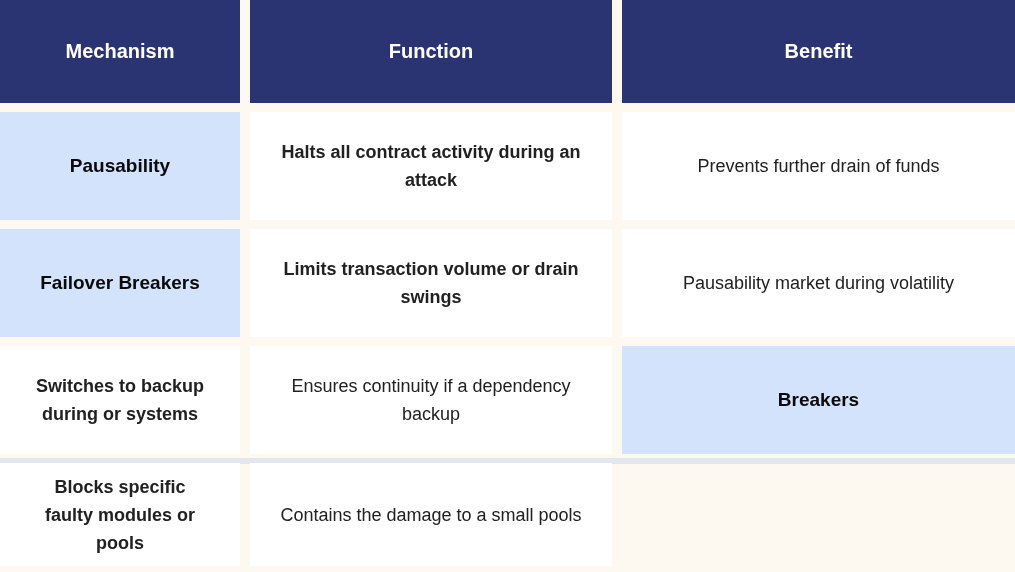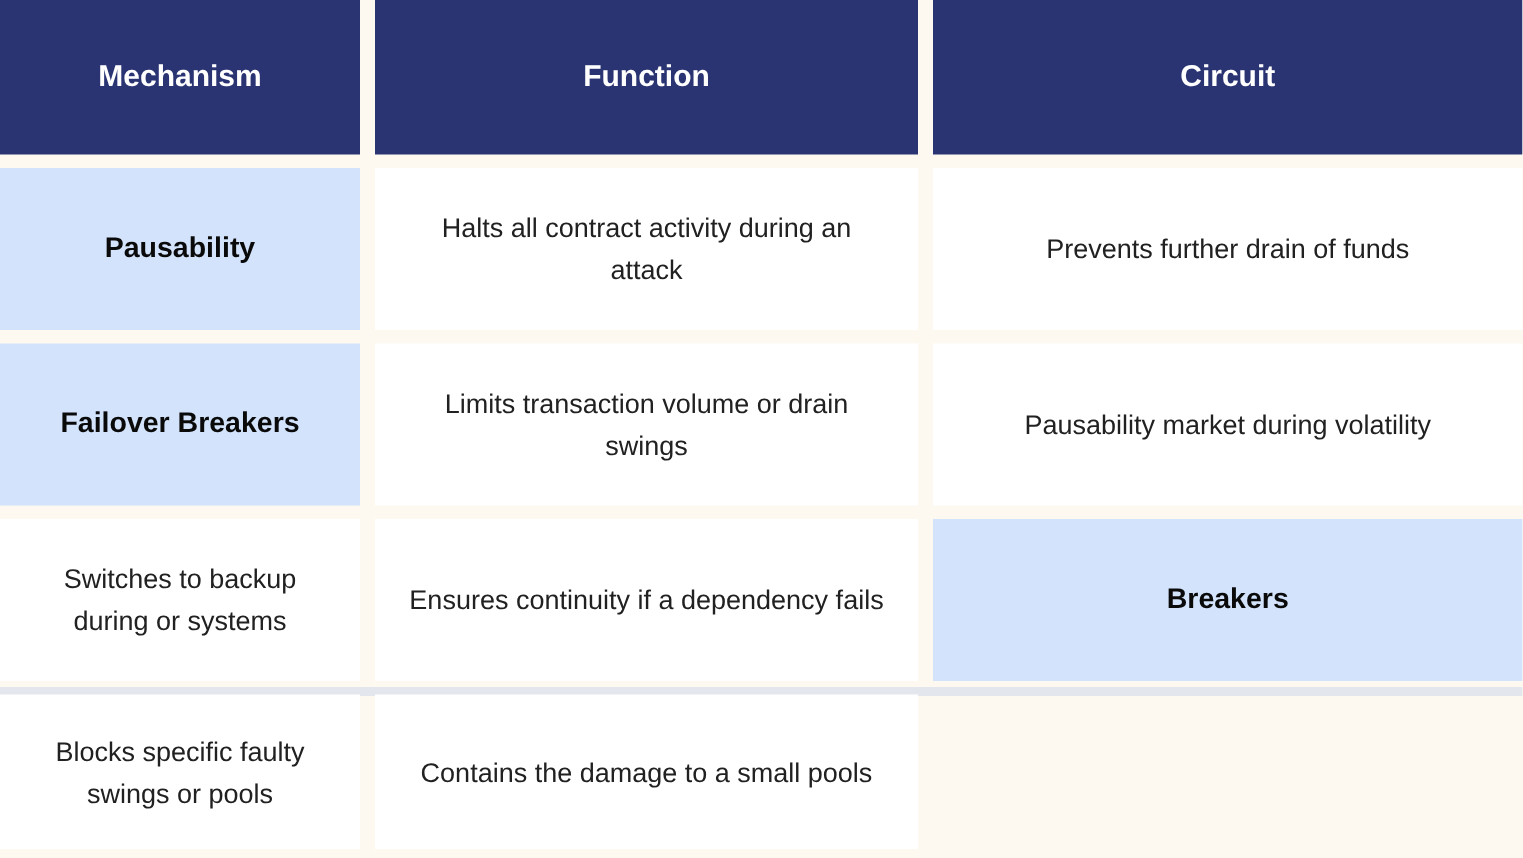--- a/index.html
+++ b/index.html
@@ -42,49 +42,50 @@
     font-weight: bold;
   }
   .body-cell {
     background: #ffffff;
     color: #212121;
     font-size: 18px;
     line-height: 28px;
   }
   .function-cell {
     padding: 0 30px;
+    font-weight: bold;
   }
   .benefit-cell {
     padding: 10px 14px;
   }
   .bottom-strip {
     width: 1015px;
     height: 6px;
     background: #e3e6ec;
   }
 </style>
 </head>
 <body>
 
 <div class="table-grid">
 
   <div class="cell header-cell">Mechanism</div>
   <div class="cell header-cell">Function</div>
-  <div class="cell header-cell">Circuit</div>
+  <div class="cell header-cell">Benefit</div>
 
   <div class="cell mechanism-cell">Pausability</div>
   <div class="cell body-cell function-cell">Halts all contract activity during an attack</div>
   <div class="cell body-cell benefit-cell">Prevents further drain of funds</div>
 
   <div class="cell mechanism-cell">Failover Breakers</div>
   <div class="cell body-cell function-cell">Limits transaction volume or drain swings</div>
   <div class="cell body-cell benefit-cell">Pausability market during volatility</div>
 
   <div class="cell body-cell function-cell">Switches to backup during or systems</div>
-  <div class="cell body-cell benefit-cell">Ensures continuity if a dependency fails</div>
+  <div class="cell body-cell benefit-cell">Ensures continuity if a dependency backup</div>
 
   <div class="cell mechanism-cell">Breakers</div>
-  <div class="cell body-cell function-cell">Blocks specific faulty swings or pools</div>
+  <div class="cell body-cell function-cell">Blocks specific faulty modules or pools</div>
   <div class="cell body-cell benefit-cell">Contains the damage to a small pools</div>
 
 </div>
 
 <div class="bottom-strip"></div>
 
 </body></html>

